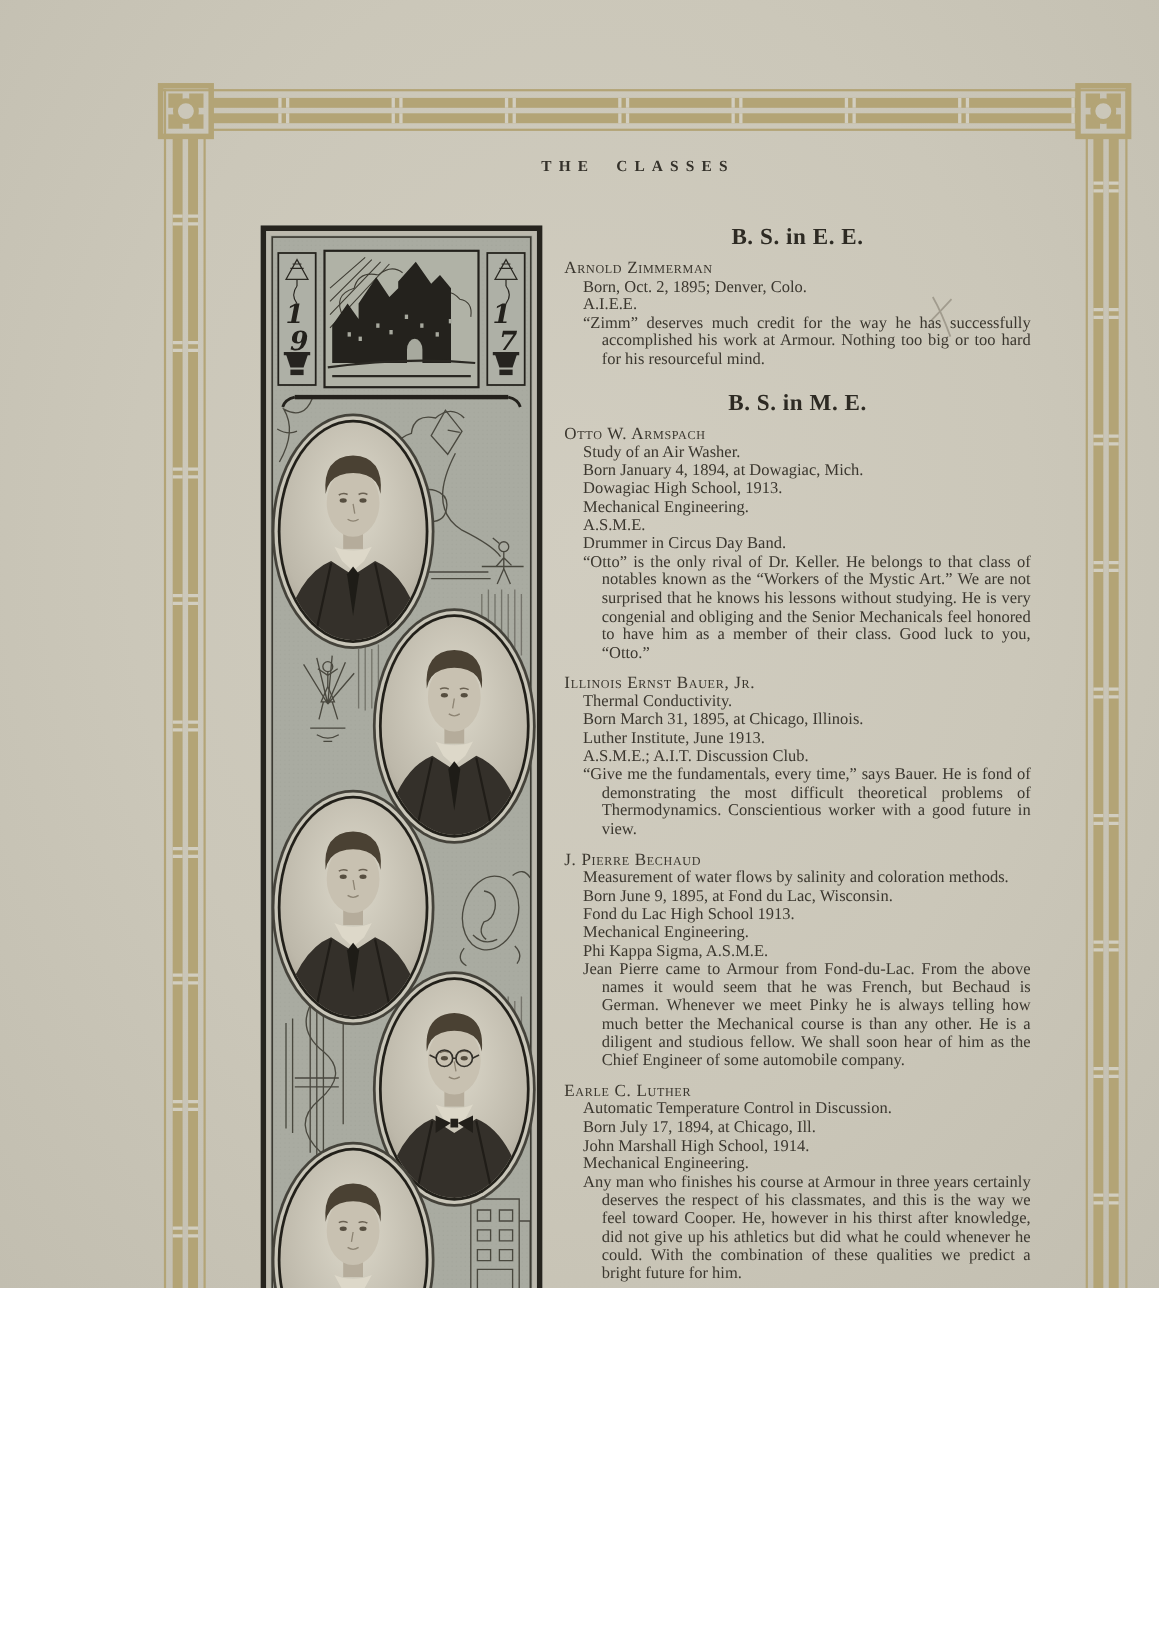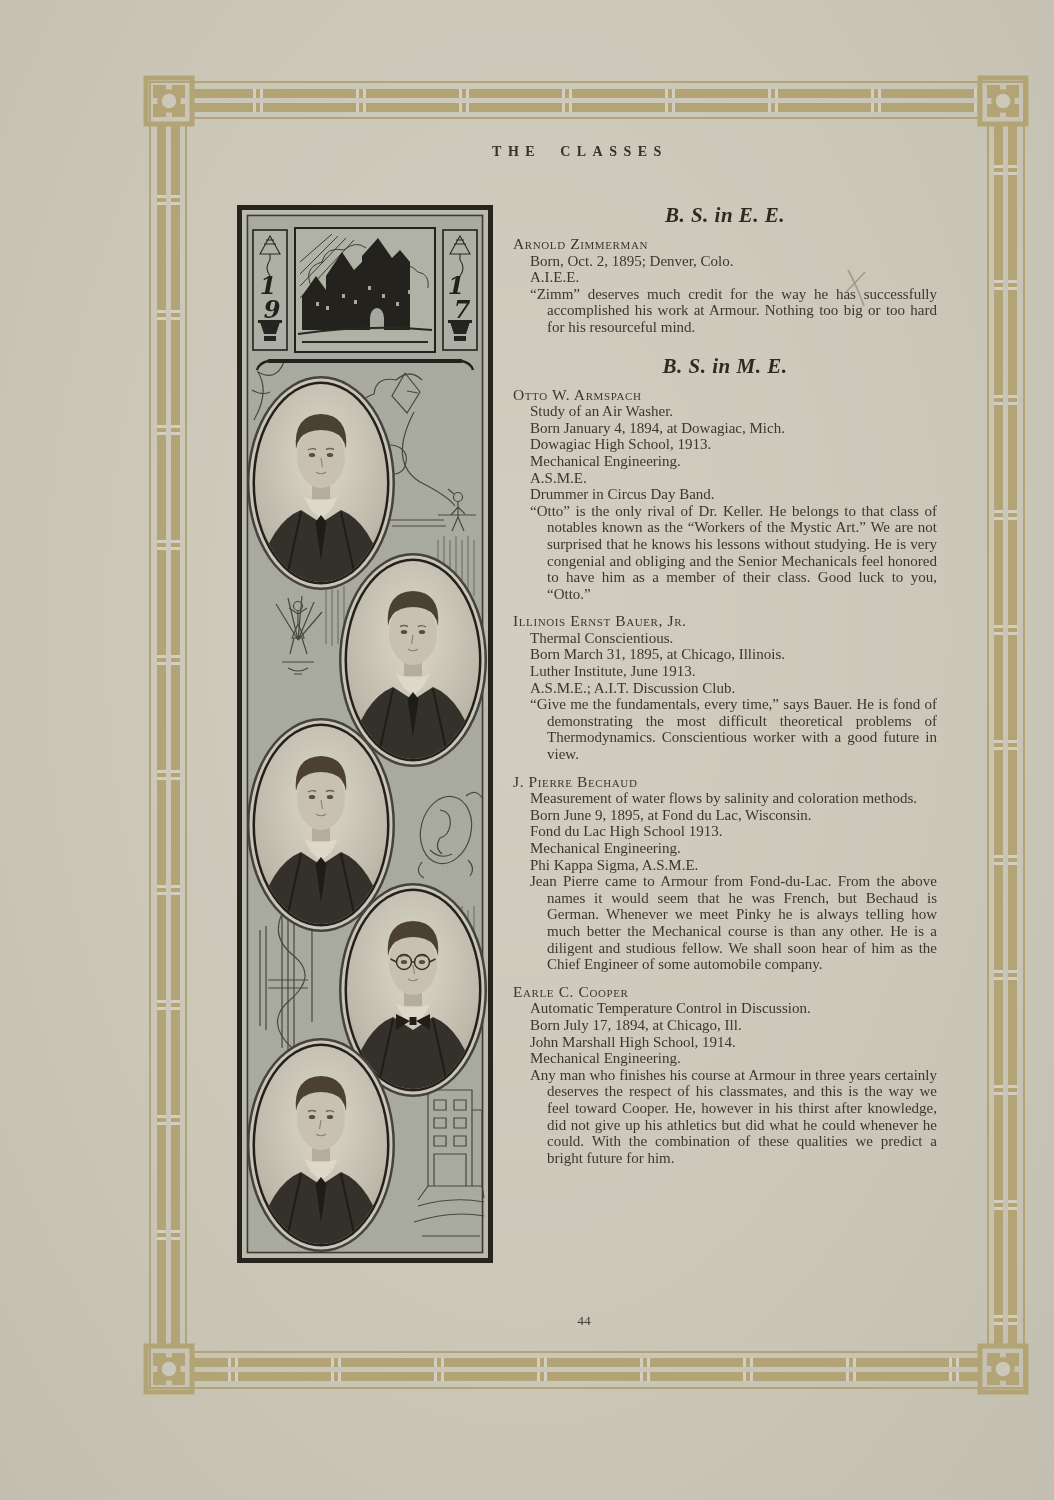--- a/index.html
+++ b/index.html
@@ -1,17 +1,17 @@
 <!DOCTYPE html>
 <html><head>
 <meta charset="utf-8">
 <style>
   html,body { margin:0; padding:0; }
   .page {
-    position:relative; width:1054px; height:1500px; overflow:hidden;
+    position:relative; width:1054px; height:1171px; overflow:hidden;
     background: radial-gradient(ellipse at 50% 42%, #d1cdc0 0%, #cbc7b9 55%, #c2beb0 100%);
     font-family:"Liberation Serif", serif; color:#3b372f;
   }
   .frame { position:absolute; left:0; top:0; }
   .running-head {
     position:absolute; top:144px; left:380px; width:400px; text-align:center;
     font-size:14px; font-weight:bold; letter-spacing:6.5px; word-spacing:9px; color:#34312a;
   }
   
   .panel {
@@ -19,21 +19,21 @@
     background:#a9aba1; border:5px solid #26241e; box-sizing:border-box;
   }
   .panel svg { position:absolute; left:0; top:0; }
   
   .column {
     position:absolute; left:513px; top:203px; width:424px;
     font-size:15px; line-height:16.6px; color:#3b372f;
   }
   .sec-heading {
     font-size:21px; line-height:25px; font-weight:bold; text-align:center;
-    margin:0 0 8px 0; color:#2d2a23; letter-spacing:0.5px;font-style:italic;
+    margin:0 0 8px 0; color:#2d2a23; letter-spacing:0.5px;
   }
   .sec-heading.second { margin-top:18px; }
   .entry { margin-bottom:11px; }
   .name { font-variant:small-caps; letter-spacing:0.6px; font-size:15.5px; }
   .detail { margin-left:34px; text-indent:-17px; }
   .bio { margin-left:34px; text-indent:-17px; text-align:justify; }
   .page-number { position:absolute; top:1313px; left:534px; width:100px; text-align:center; font-size:13.5px; color:#45413a; }
   .pencil-x { position:absolute; left:838px; top:262px; }
 </style>
 </head>
@@ -320,39 +320,39 @@
       <div class="detail">Born January 4, 1894, at Dowagiac, Mich.</div>
       <div class="detail">Dowagiac High School, 1913.</div>
       <div class="detail">Mechanical Engineering.</div>
       <div class="detail">A.S.M.E.</div>
       <div class="detail">Drummer in Circus Day Band.</div>
       <div class="bio">“Otto” is the only rival of Dr. Keller.  He belongs to that class of notables known as the “Workers of the Mystic Art.”  We are not surprised that he knows his lessons without studying.  He is very congenial and obliging and the Senior Mechanicals feel honored to have him as a member of their class.  Good luck to you, “Otto.”</div>
     </div>
 
     <div class="entry">
       <div class="name">Illinois Ernst Bauer, Jr.</div>
-      <div class="detail">Thermal Conscientious.</div>
+      <div class="detail">Thermal Conductivity.</div>
       <div class="detail">Born March 31, 1895, at Chicago, Illinois.</div>
       <div class="detail">Luther Institute, June 1913.</div>
       <div class="detail">A.S.M.E.; A.I.T. Discussion Club.</div>
       <div class="bio">“Give me the fundamentals, every time,” says Bauer.  He is fond of demonstrating the most difficult theoretical problems of Thermodynamics.  Conscientious worker with a good future in view.</div>
     </div>
 
     <div class="entry">
       <div class="name">J. Pierre Bechaud</div>
       <div class="detail">Measurement of water flows by salinity and coloration methods.</div>
       <div class="detail">Born June 9, 1895, at Fond du Lac, Wisconsin.</div>
       <div class="detail">Fond du Lac High School 1913.</div>
       <div class="detail">Mechanical Engineering.</div>
       <div class="detail">Phi Kappa Sigma, A.S.M.E.</div>
       <div class="bio">Jean Pierre came to Armour from Fond-du-Lac.  From the above names it would seem that he was French, but Bechaud is German.  Whenever we meet Pinky he is always telling how much better the Mechanical course is than any other.  He is a diligent and studious fellow.  We shall soon hear of him as the Chief Engineer of some automobile company.</div>
     </div>
 
     <div class="entry">
-      <div class="name">Earle C. Cooper</div>
+      <div class="name">Earle C. Luther</div>
       <div class="detail">Automatic Temperature Control in Discussion.</div>
       <div class="detail">Born July 17, 1894, at Chicago, Ill.</div>
       <div class="detail">John Marshall High School, 1914.</div>
       <div class="detail">Mechanical Engineering.</div>
       <div class="bio">Any man who finishes his course at Armour in three years certainly deserves the respect of his classmates, and this is the way we feel toward Cooper.  He, however in his thirst after knowledge, did not give up his athletics but did what he could whenever he could.  With the combination of these qualities we predict a bright future for him.</div>
     </div>
 
   </div>
 
   <div class="page-number">44</div>

